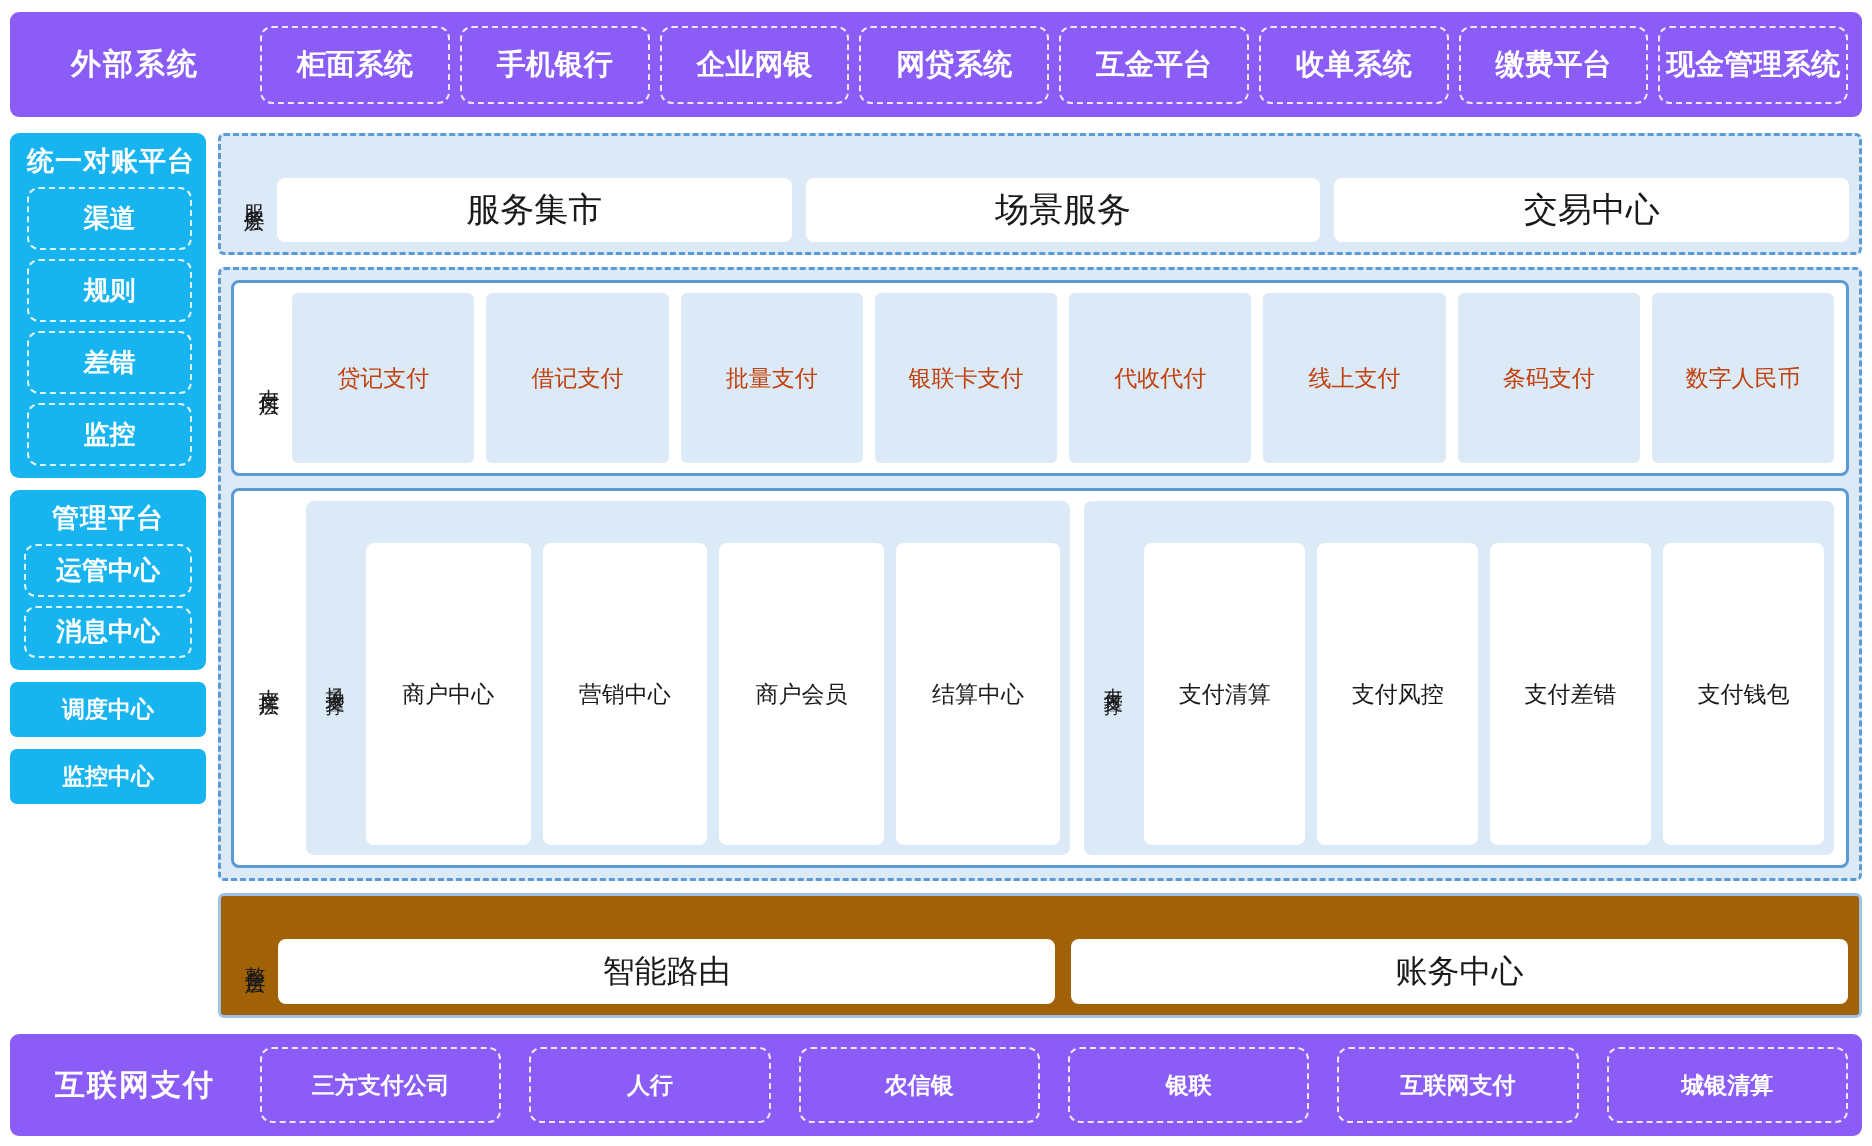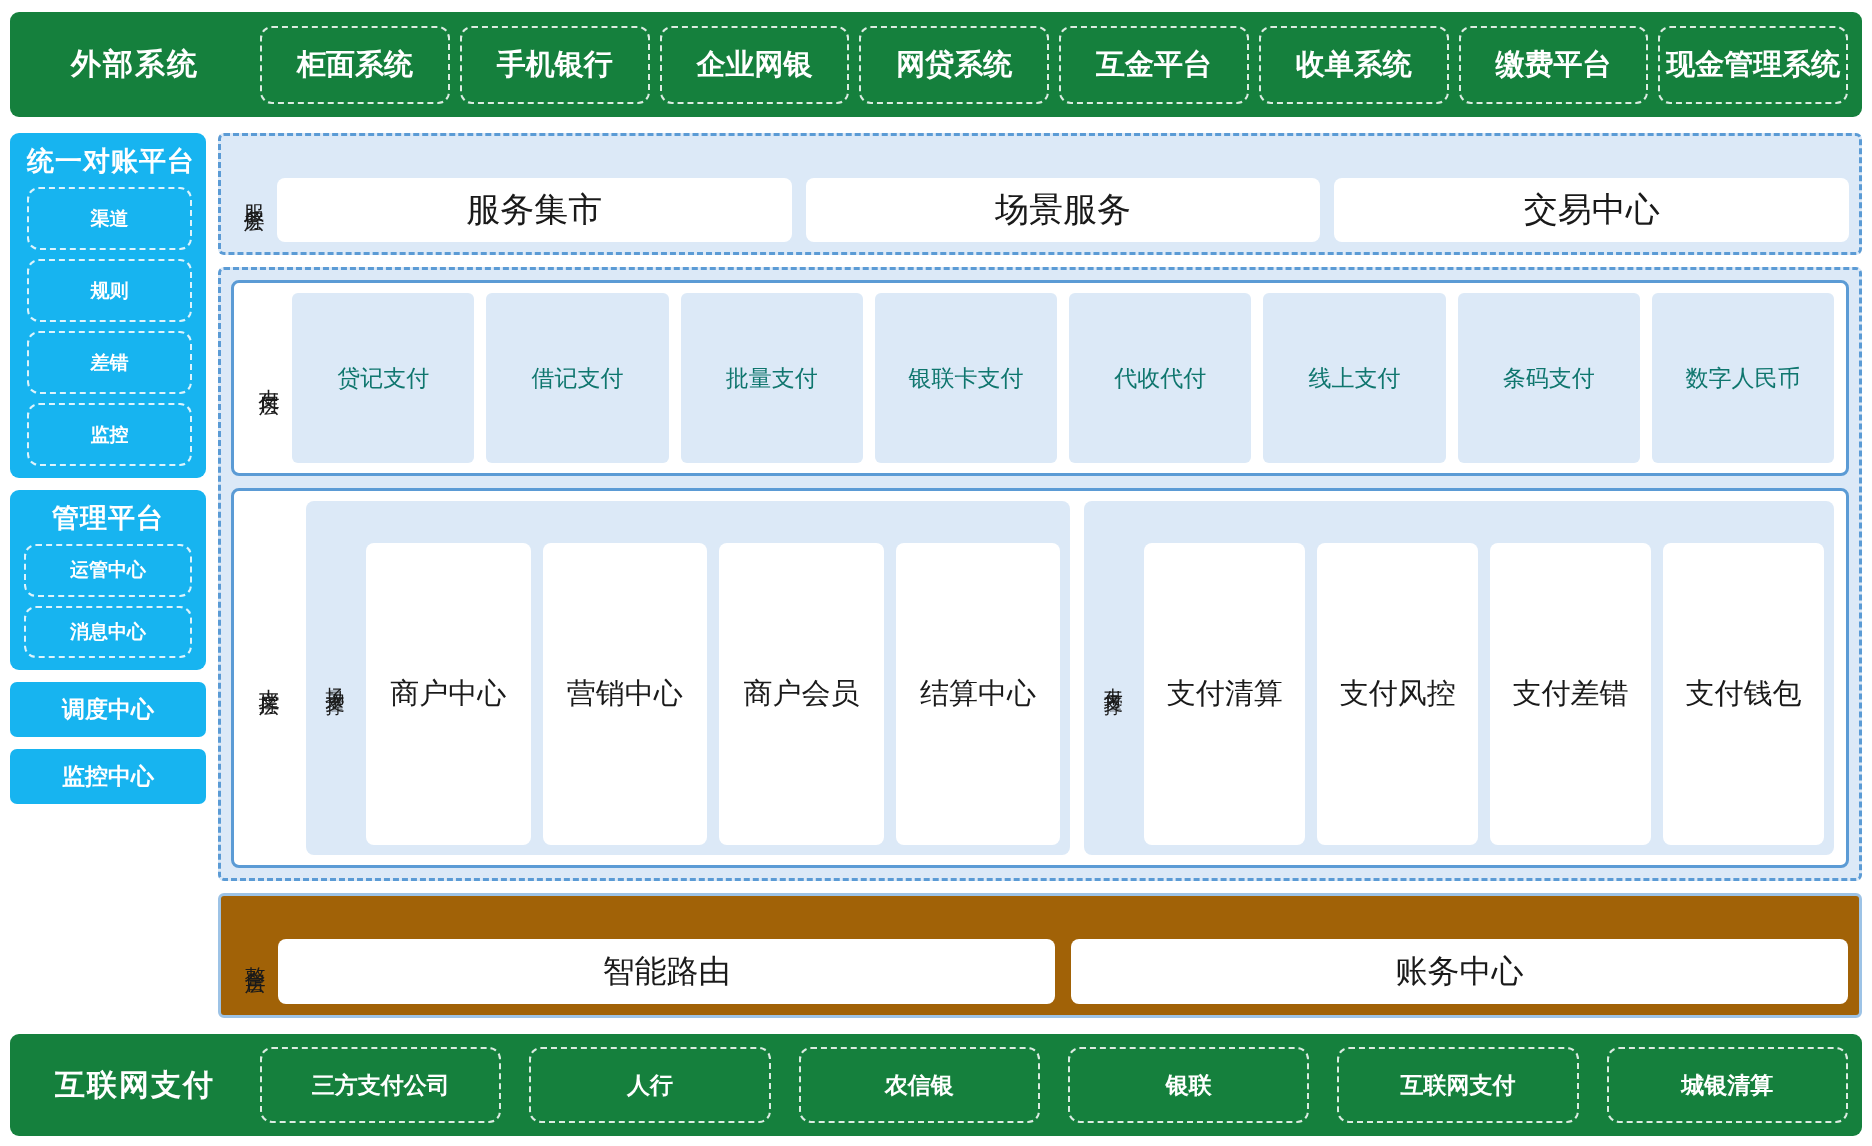--- a/index.html
+++ b/index.html
@@ -12,21 +12,21 @@
   .page {
     position: relative;
     width: 1872px; height: 1146px;
     padding: 12px 10px 10px 10px;
     display: flex; flex-direction: column;
     background: #ffffff;
   }
 
   
   .blue-bar {
-    background: #15803d;
+    background: #8b5cf6;
     border-radius: 9px;
     display: flex;
     align-items: center;
     flex-shrink: 0;
   }
   .bar-title {
     color: #ffffff;
     font-size: 30px;
     font-weight: bold;
     letter-spacing: 2px;
@@ -78,21 +78,21 @@
     background: #17b4f0;
     border-radius: 9px;
     padding: 10px 14px 12px 14px;
     display: flex; flex-direction: column;
   }
   .panel-title {
     color: #fff; font-size: 27px; font-weight: bold;
     text-align: center; white-space: nowrap;
     margin-bottom: 8px; letter-spacing: 1px;
   }
-  .panel .dashed-chip { font-size: 19px; margin-bottom: 9px; flex: 1; min-height: 0; }
+  .panel .dashed-chip { font-size: 26px; margin-bottom: 9px; flex: 1; min-height: 0; }
   .panel .dashed-chip:last-child { margin-bottom: 0; }
   #reconcile-panel { flex: 0 0 345px; padding-left: 17px; }
   #manage-panel { flex: 0 0 180px; }
   .solid-box {
     background: #17b4f0;
     border-radius: 7px;
     color: #fff;
     font-size: 23px; font-weight: bold;
     display: flex; align-items: center; justify-content: center;
     flex: 0 0 55px;
@@ -152,37 +152,37 @@
   }
   #payment-group { flex: 0 0 196px; align-items: stretch; }
   #support-group { flex: 1; align-items: stretch; gap: 14px; }
 
   #payment-cards { display: flex; flex: 1; gap: 12px; }
   #payment-cards .tile {
     flex: 1;
     background: #dce9f7;
     border-radius: 6px;
     display: flex; align-items: center; justify-content: center;
-    font-size: 23px; color: #0f766e; text-align: center;
+    font-size: 23px; color: #c2410c; text-align: center;
     white-space: nowrap;
   }
 
   .support-sub {
     background: #dce9f7;
     border-radius: 8px;
     display: flex;
     align-items: stretch;
     padding: 10px;
     gap: 12px;
     min-width: 0;
   }
   #scene-sub { flex: 1.02; }
   #paysup-sub { flex: 1; }
   .support-sub .vlabel { font-size: 19px; letter-spacing: 3px; width: 38px; }
-  .support-sub .white-card { flex: 1; font-size: 29px; white-space: nowrap; font-family: Liberation Serif, serif; }
+  .support-sub .white-card { flex: 1; font-size: 23px; white-space: nowrap; font-family: Liberation Serif, serif; }
 
   
   #integration-dash {
     border: 3px solid #9dc3e6;
     border-radius: 6px;
     background: #a16207;
     padding: 11px;
     display: flex;
     flex: 0 0 125px;
     align-items: stretch;

